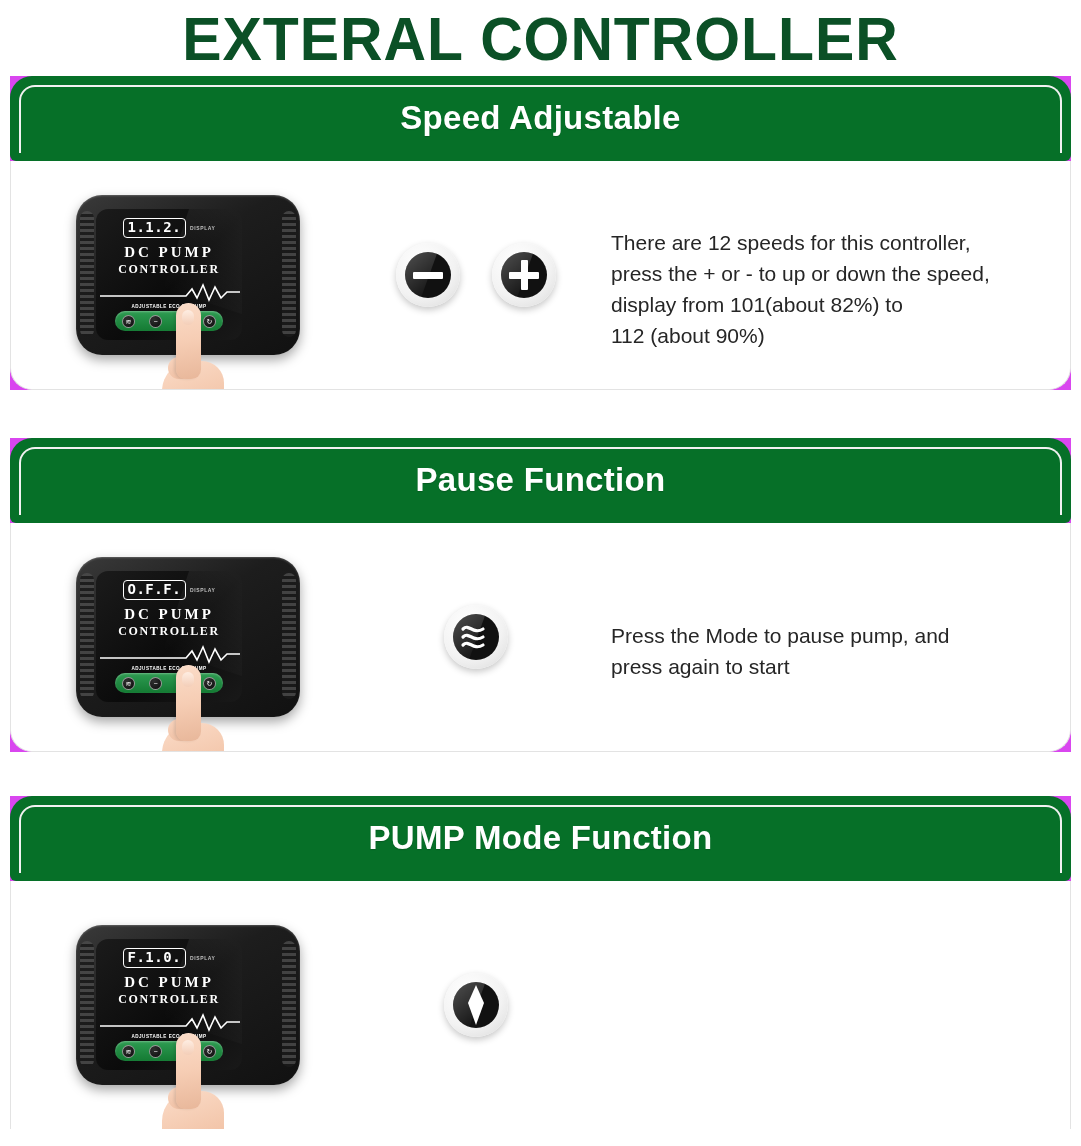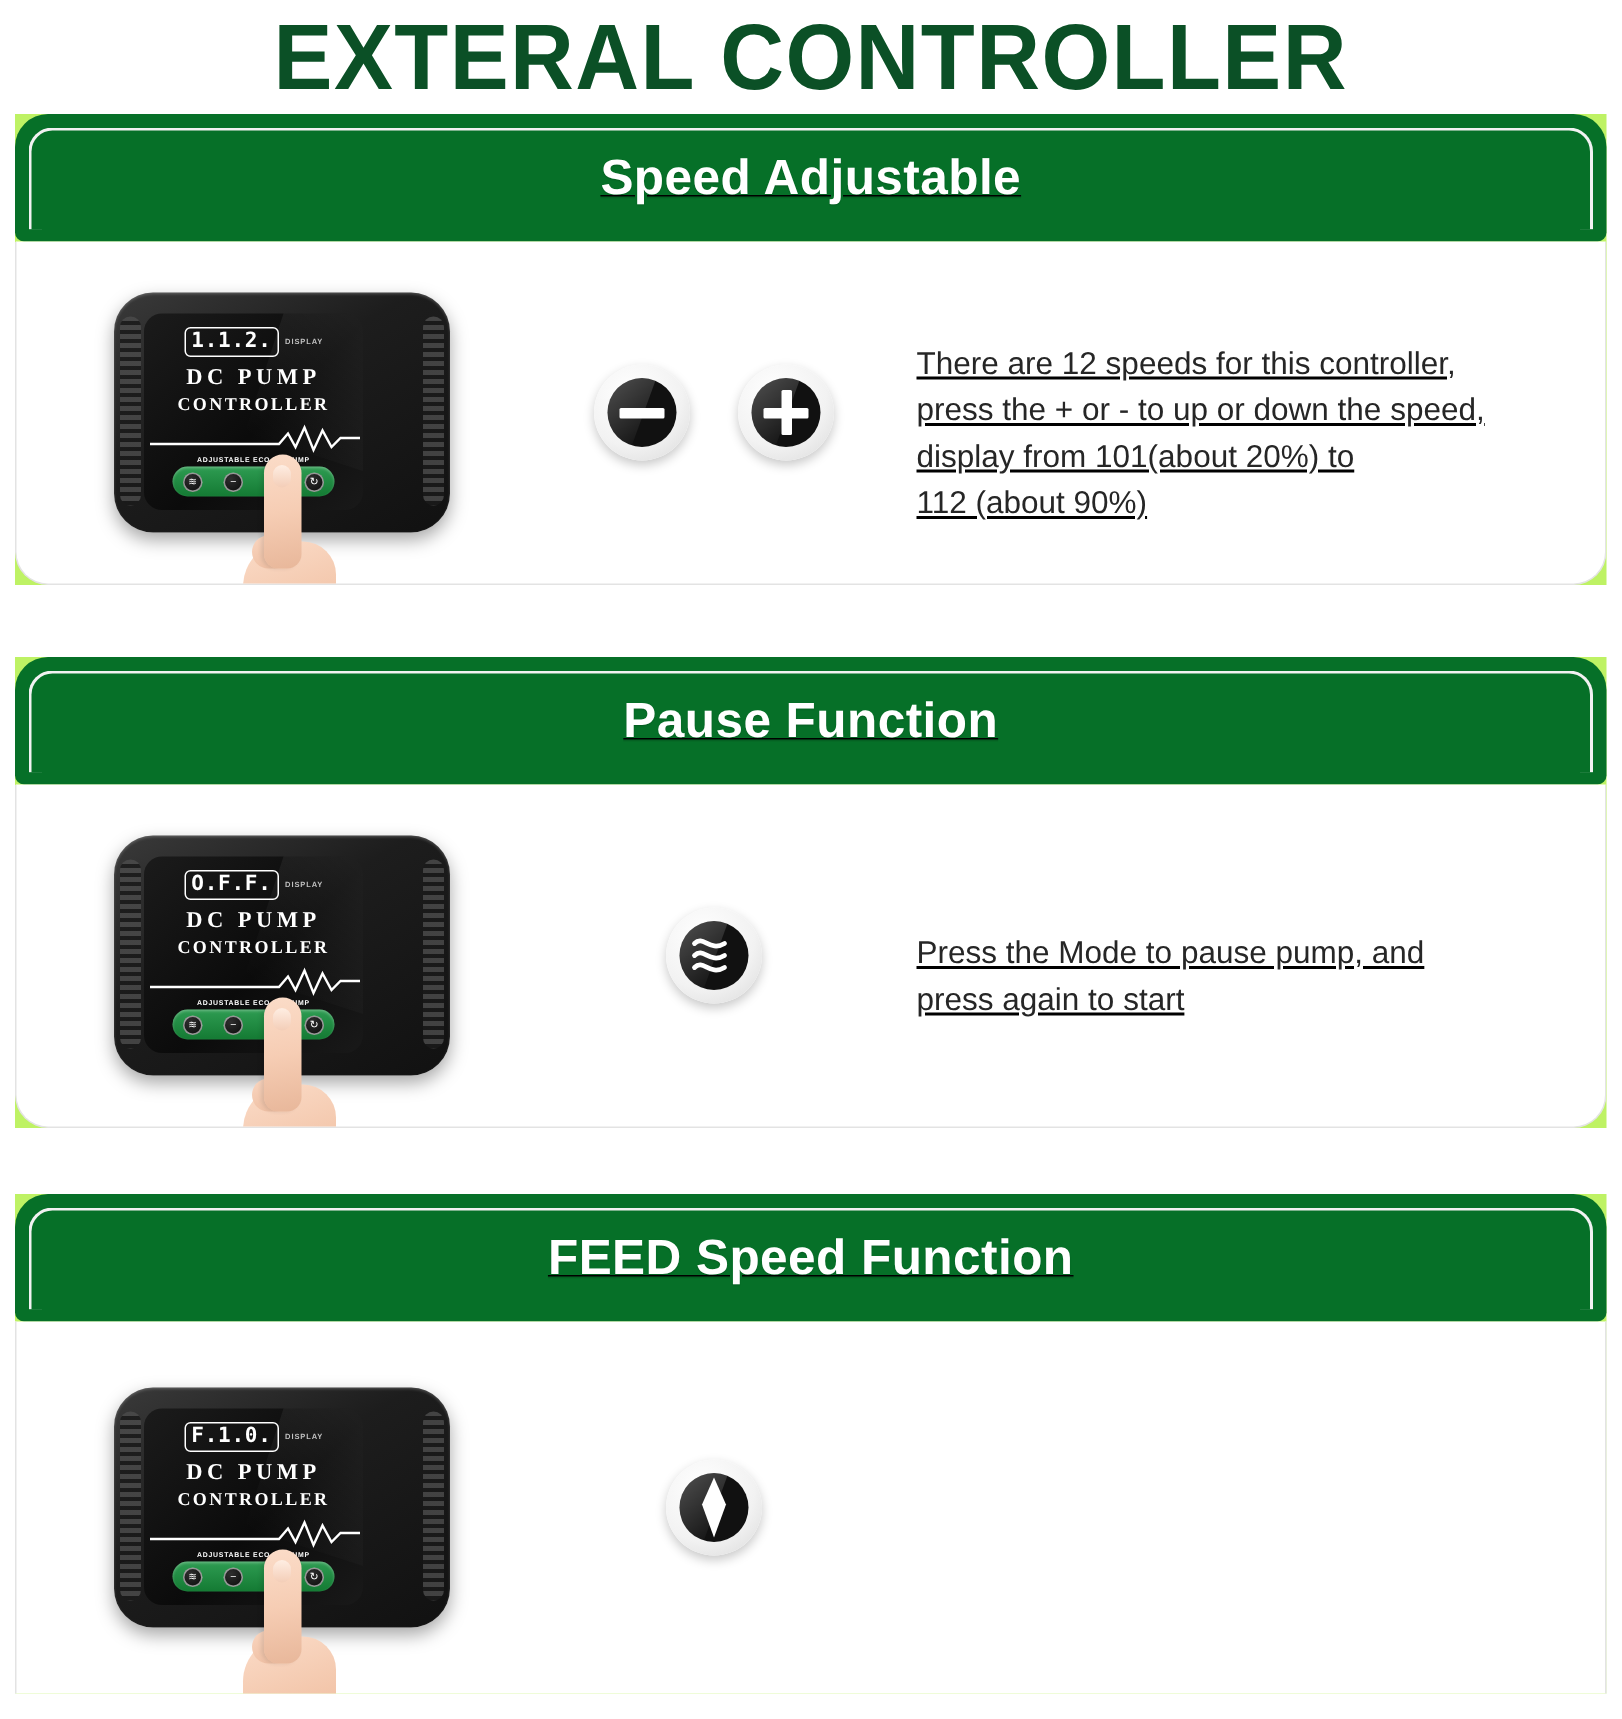--- a/index.html
+++ b/index.html
@@ -23,22 +23,21 @@
     letter-spacing: 1px;
     line-height: 74px;
     padding-top: 2px;
     transform: scaleX(0.95);
   }
 
   
   .panel {
     position: relative;
     margin: 0 10px 0 10px;
-    background: #bef264;
-    text-decoration: underline;
+    background: #d946ef;
   }
   .panel-shell {
     border: 1px solid #e3e3e3;
     border-top: none;
     border-radius: 0 0 22px 22px;
     background: #fff;
     position: relative;
   }
   .panel-header {
     background: #067028;
@@ -367,21 +366,21 @@
         <div class="badge">
           <div class="badge-inner">
             <div class="ic-plus"></div>
           </div>
         </div>
       </div>
 
       <div class="text-col">
         <p>There are 12 speeds for this controller,</p>
         <p>press the + or - to up or down the speed,</p>
-        <p>display from 101(about 20%) to</p>
+        <p>display from 101(about 82%) to</p>
         <p>112 (about 90%)</p>
       </div>
 
     </div>
   </div>
 </div>
 
 <div class="gap"></div>
 
 <div class="panel" id="panel-pause">
@@ -457,21 +456,21 @@
 
     </div>
   </div>
 </div>
 
 <div class="gap-sm"></div>
 
 <div class="panel" id="panel-feed">
   <div class="panel-header">
     <div class="panel-header-inner">
-      <span class="panel-header-title">FEED Speed Function</span>
+      <span class="panel-header-title">PUMP Mode Function</span>
     </div>
   </div>
   <div class="panel-shell">
     <div class="panel-body">
 
       <div class="device-col">
         <div class="device-wrap">
           <div class="device">
             <div class="device-face">
               <div class="seg-row">

